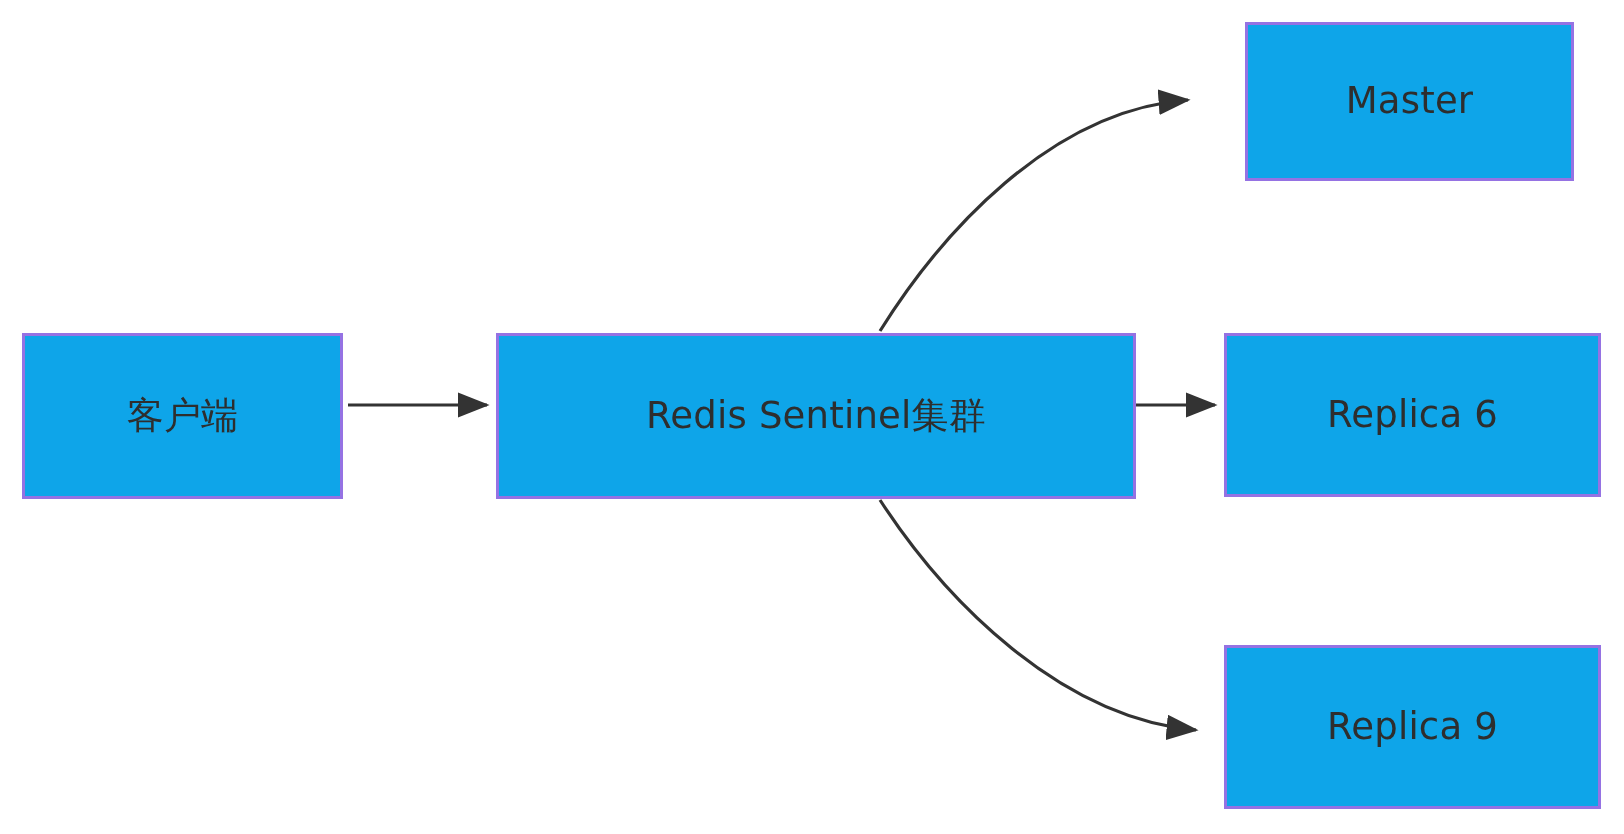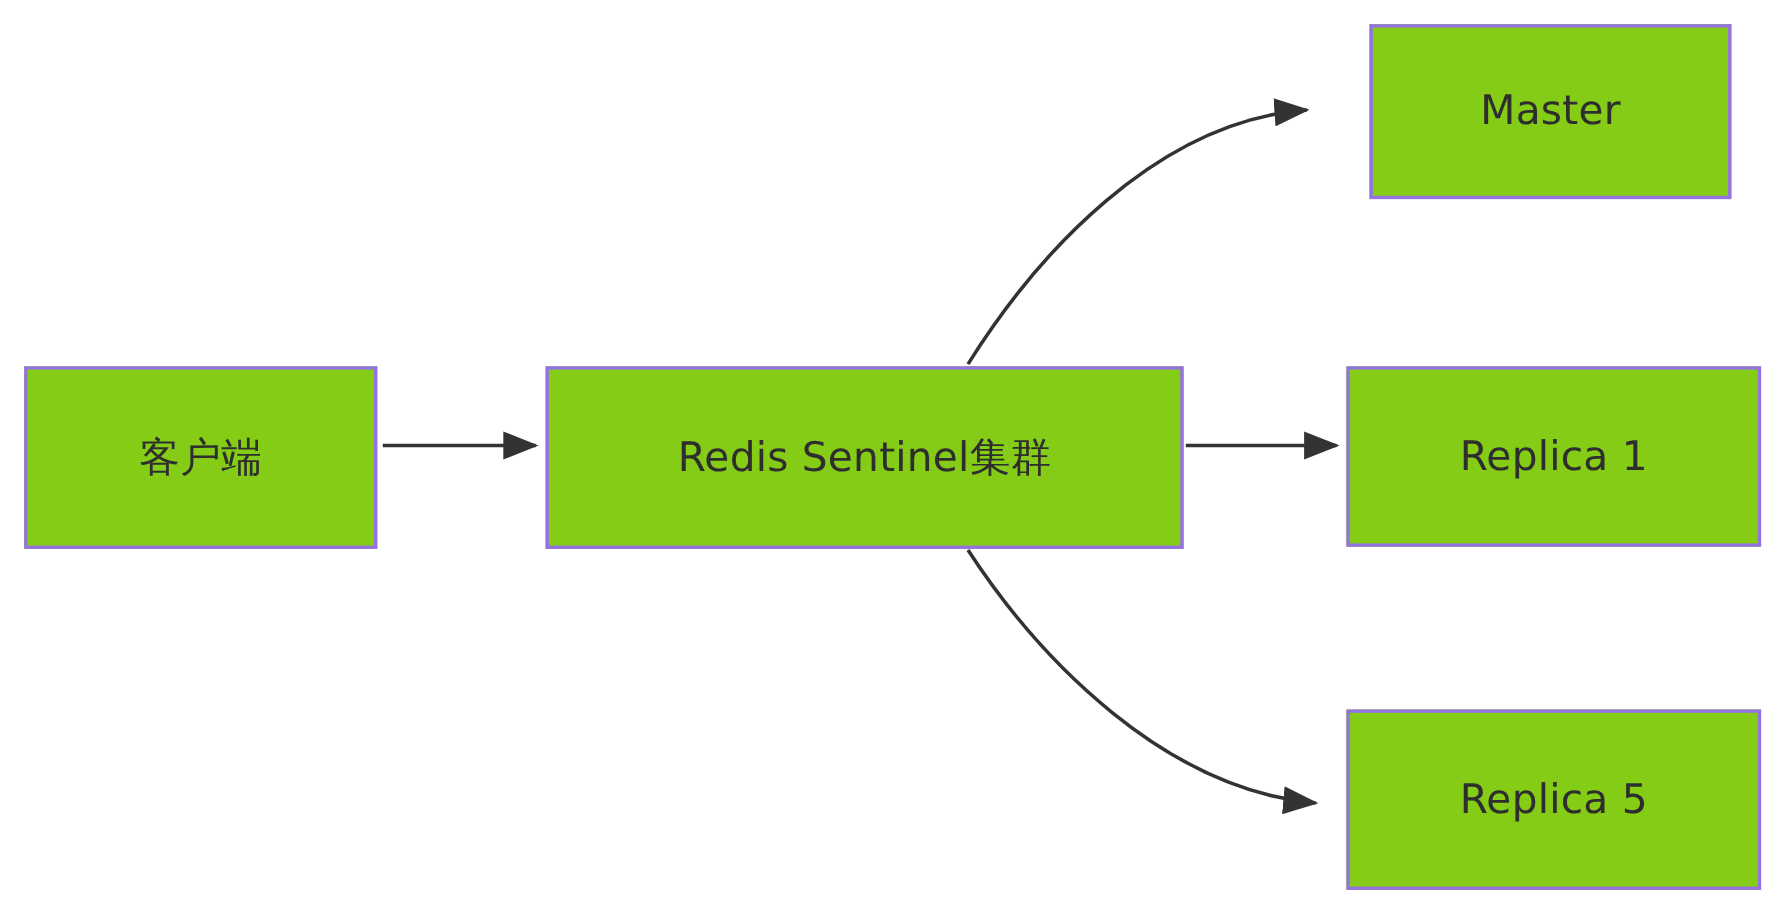--- a/index.html
+++ b/index.html
@@ -24,38 +24,38 @@
     position: absolute;
     left: 0;
     top: 0;
     width: 1624px;
     height: 834px;
     pointer-events: none;
   }
   .node {
     position: absolute;
     box-sizing: border-box;
-    background: #84cc16;
+    background: #0ea5e9;
     border: 3px solid #9572e3;
     display: flex;
     align-items: center;
     justify-content: center;
     text-align: center;
   }
   .node-label {
     font-size: 37px;
     line-height: 1.2;
     color: #2e2e2e;
     font-weight: 400;
     letter-spacing: 0.2px;
     white-space: nowrap;
   }
   
   #node-client     { left: 22px;   top: 333px; width: 321px; height: 166px; }
-  #node-sentinel   { left: 496px;  top: 333px; width: 580px; height: 166px; }
+  #node-sentinel   { left: 496px;  top: 333px; width: 640px; height: 166px; }
   #node-master     { left: 1245px; top: 22px;  width: 329px; height: 159px; }
   #node-replica-1  { left: 1224px; top: 333px; width: 377px; height: 164px; }
   #node-replica-2  { left: 1224px; top: 645px; width: 377px; height: 164px; }
 </style>
 </head>
 <body>
 
 <div id="canvas">
 
   <svg id="edges" viewBox="0 0 1624 834" width="1624" height="834" xmlns="http://www.w3.org/2000/svg">
@@ -88,20 +88,20 @@
 
   <div class="node" id="node-sentinel">
     <span class="node-label">Redis Sentinel集群</span>
   </div>
 
   <div class="node" id="node-master">
     <span class="node-label">Master</span>
   </div>
 
   <div class="node" id="node-replica-1">
-    <span class="node-label">Replica 1</span>
+    <span class="node-label">Replica 6</span>
   </div>
 
   <div class="node" id="node-replica-2">
-    <span class="node-label">Replica 5</span>
+    <span class="node-label">Replica 9</span>
   </div>
 
 </div>
 
 </body></html>

